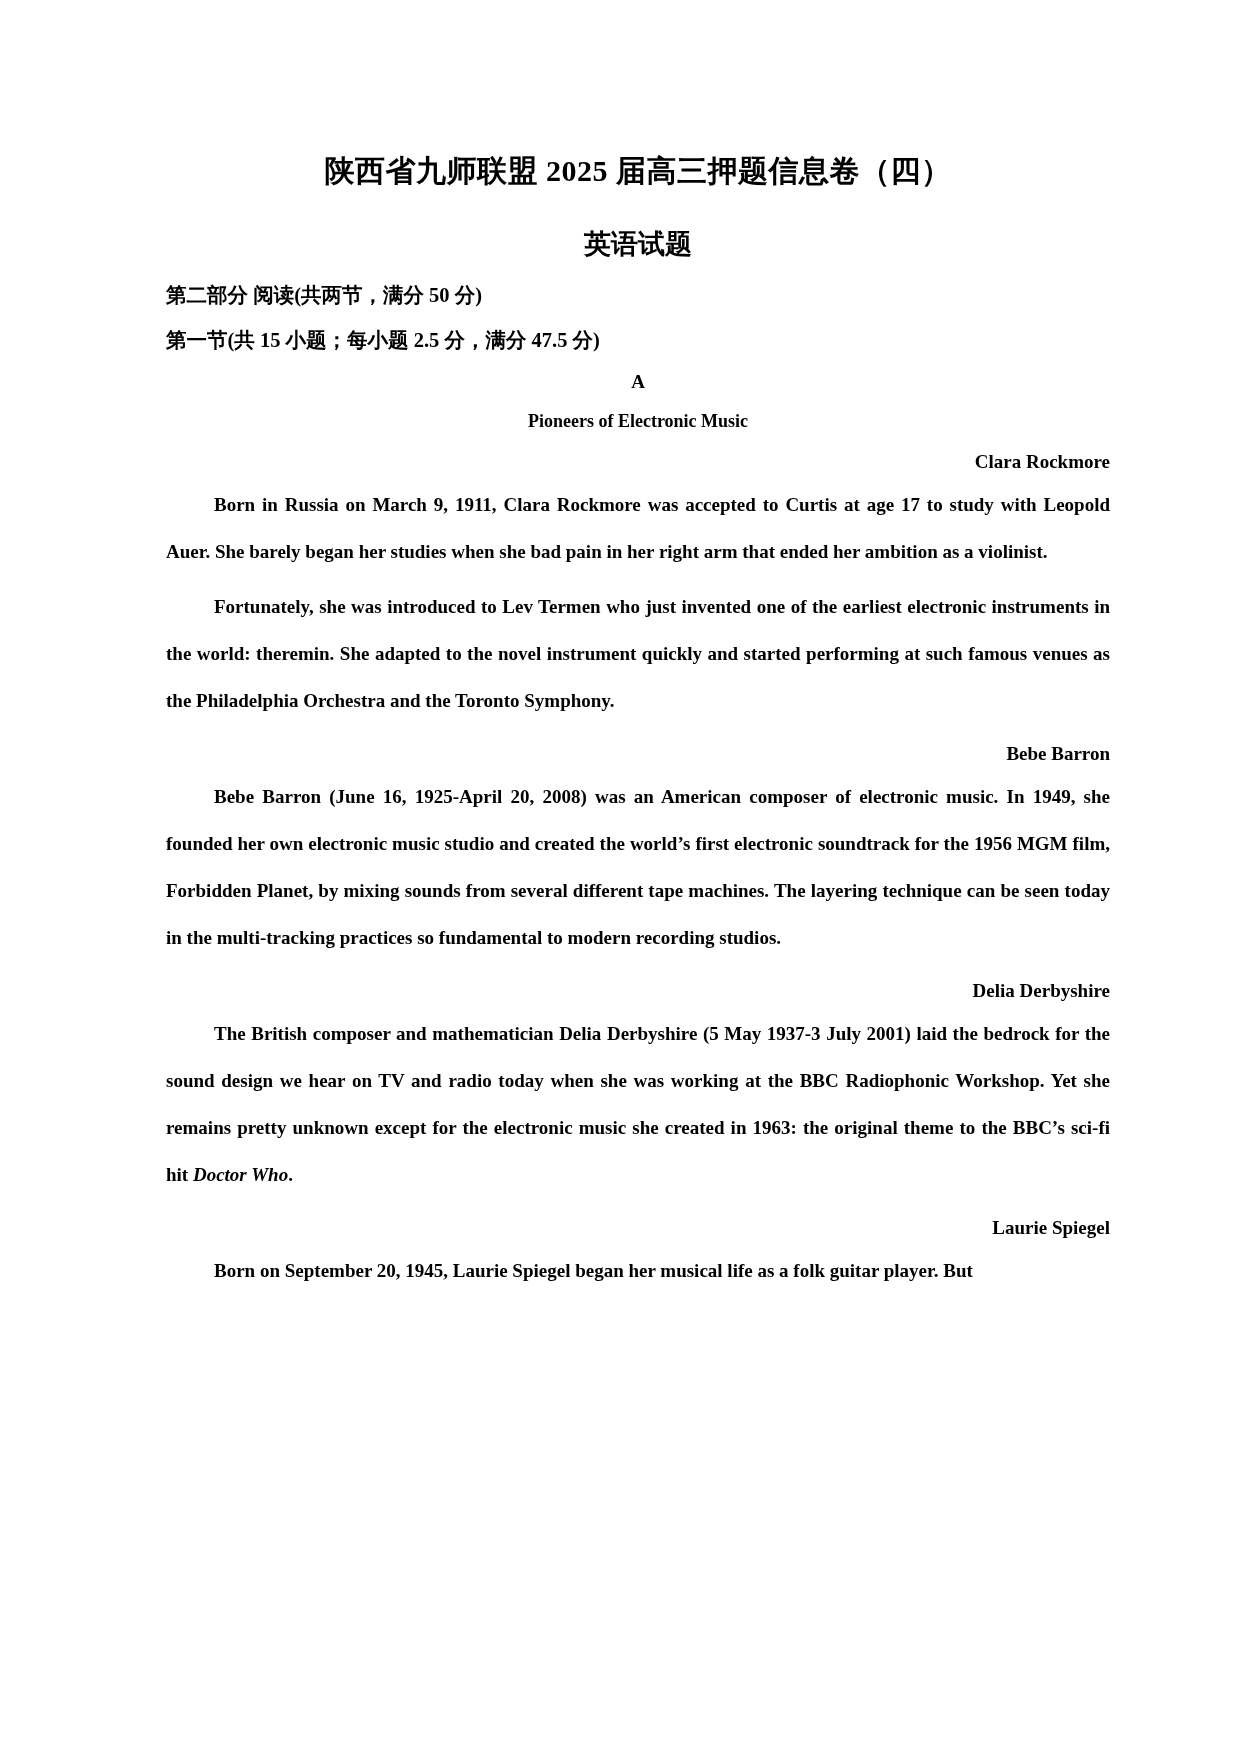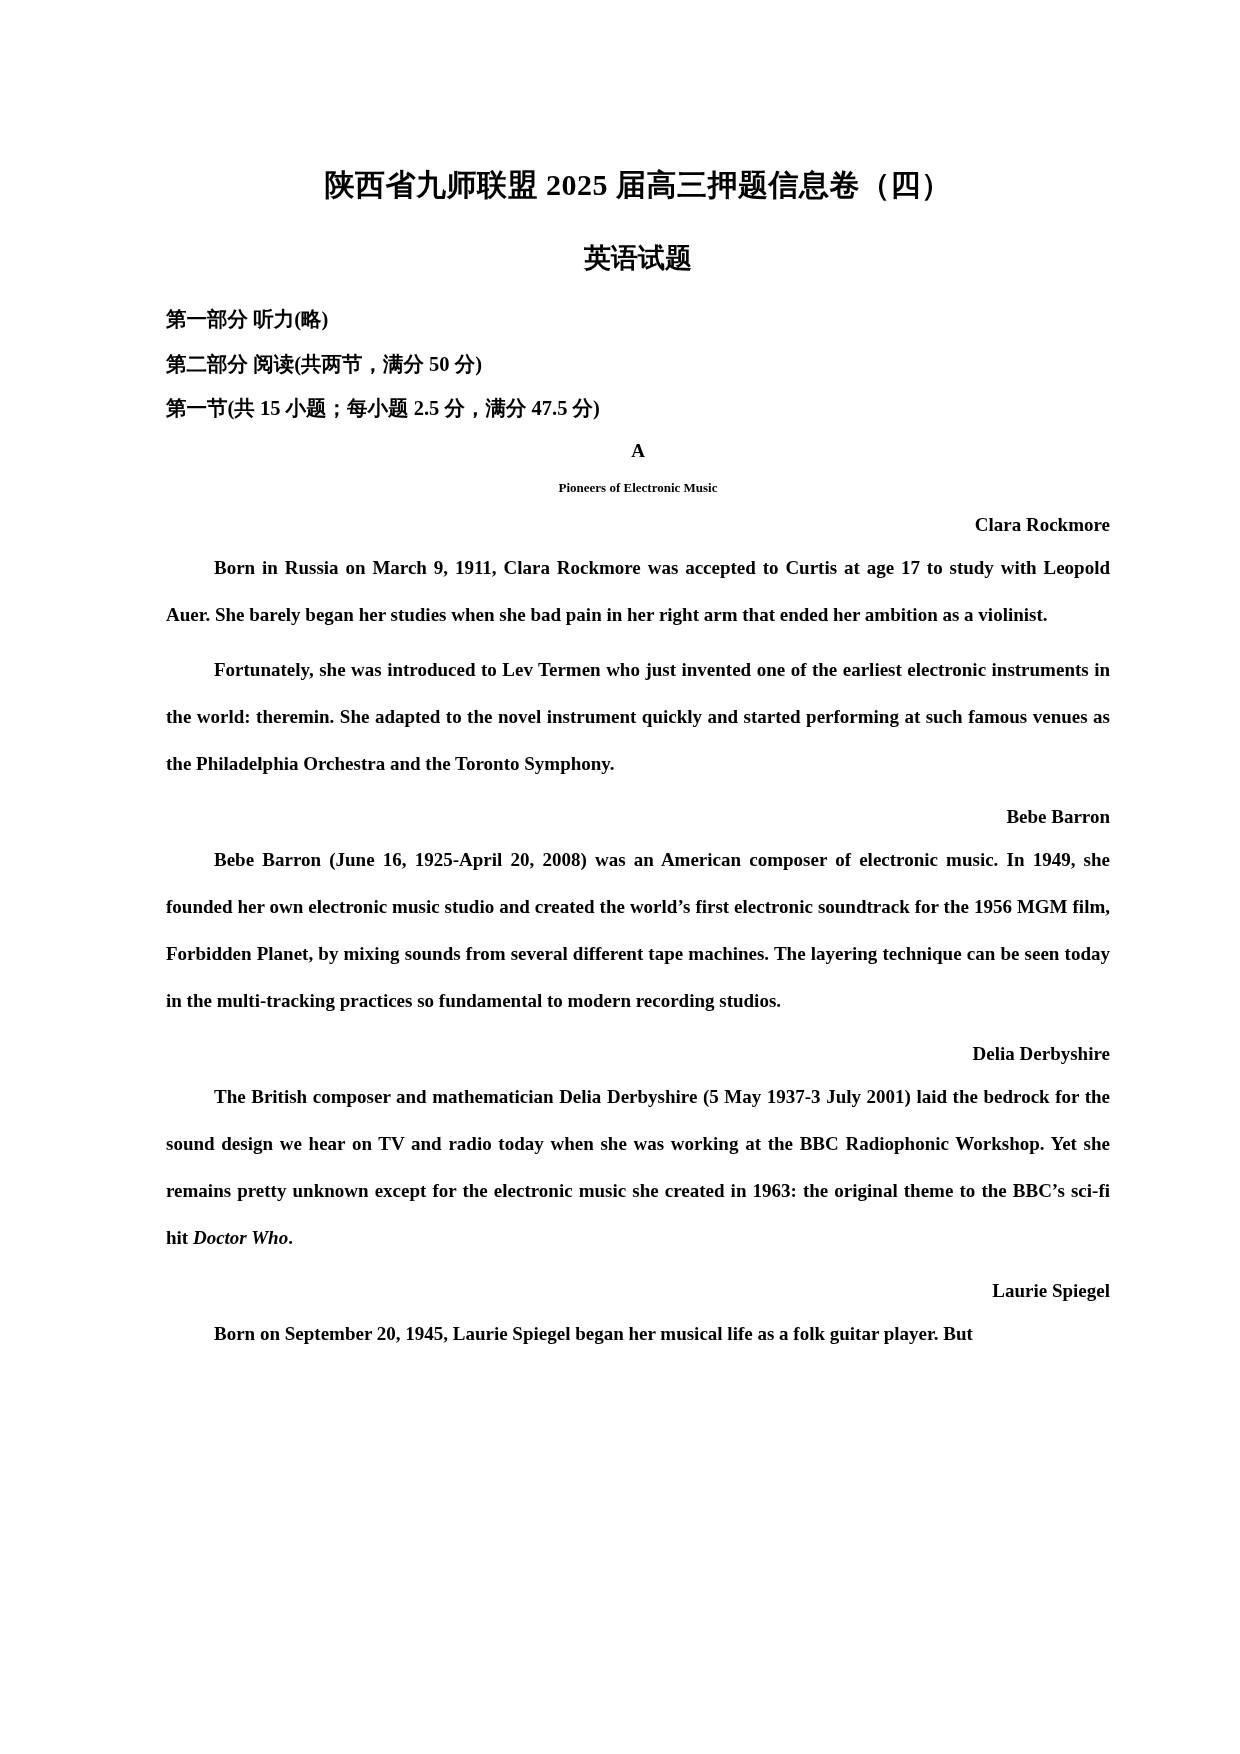--- a/index.html
+++ b/index.html
@@ -17,21 +17,21 @@
     height: 1754px;
     box-sizing: border-box;
     background: #ffffff;
     position: relative;
     overflow: hidden;
     padding: 0;
   }
   .content {
     position: absolute;
     left: 166px;
-    top: 14px;
+    top: 0;
     width: 944px;
   }
 
   
   .doc-title {
     font-size: 30px;
     font-weight: bold;
     text-align: center;
     letter-spacing: 0.5px;
     margin: 0;
@@ -64,21 +64,21 @@
     font-size: 19px;
     font-weight: bold;
     text-align: center;
     margin: 0;
     padding-top: 22px;
     line-height: 1.1;
   }
 
   
   .passage-title {
-    font-size: 13px;
+    font-size: 18px;
     font-weight: bold;
     text-align: center;
     margin: 0;
     padding-top: 19px;
     line-height: 1.1;
   }
 
   
   .person-heading {
     font-size: 19px;
@@ -107,21 +107,20 @@
 </head>
 <body>
 
 <div class="page">
   <div class="content">
 
     <h1 class="doc-title">陕西省九师联盟 2025 届高三押题信息卷（四）</h1>
 
     <h2 class="doc-subtitle">英语试题</h2>
 
-    <p class="instruction first">第一部分 听力(略)</p>
 
     <p class="instruction">第二部分 阅读(共两节，满分 50 分)</p>
 
     <p class="instruction">第一节(共 15 小题；每小题 2.5 分，满分 47.5 分)</p>
 
 
     <p class="section-letter">A</p>
 
     <p class="passage-title">Pioneers of Electronic Music</p>
 

